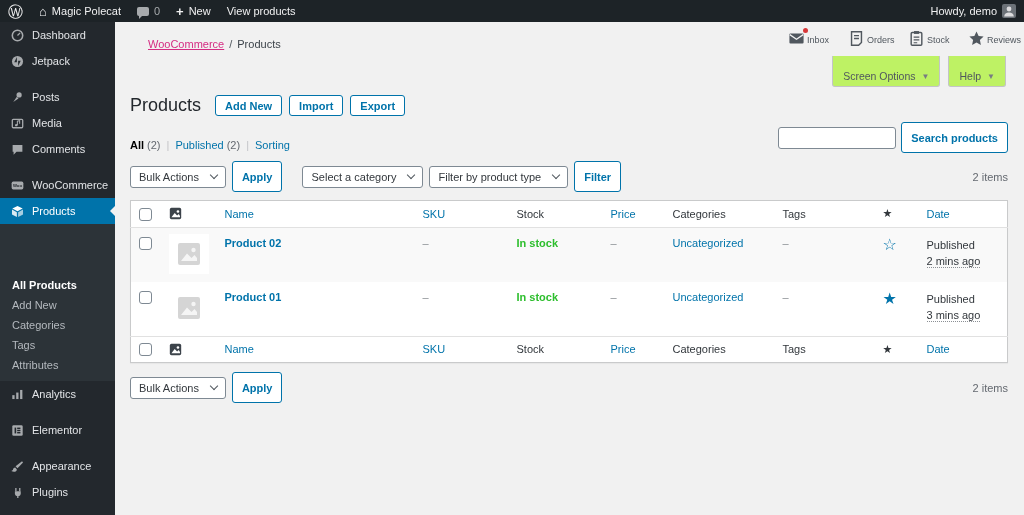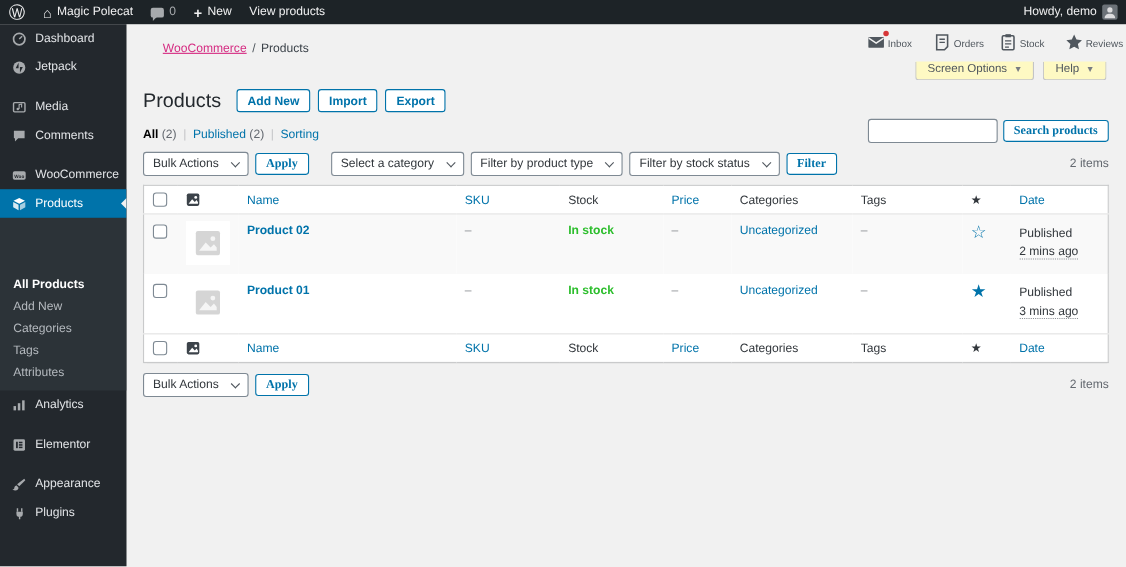--- a/index.html
+++ b/index.html
@@ -44,37 +44,37 @@
   .breadcrumb a { color:#d52c82; text-decoration:underline; }
   .breadcrumb .sep { margin:0 5px; color:#50575e; }
   .panels { margin-left:auto; display:flex; gap:16px; }
   .panel-item { display:flex; align-items:center; gap:2px; width:44px; cursor:pointer; }
   .panel-item svg { width:17px; height:17px; }
   .panel-label { font-size:9px; color:#50575e; }
   .inbox-wrap { position:relative; }
   .red-dot { position:absolute; top:-2px; right:-3px; width:5px; height:5px; border-radius:50%; background:#d63638; }
 
   .screen-meta { display:flex; justify-content:flex-end; gap:8px; padding:6px 18px 0 0; }
-  .meta-tab { background:#fef9c3; border:1px solid #c3c4c7; border-top:none; border-radius:0 0 3px 3px; padding:0 10px 4px; color:#50575e; font-size:10.5px; display:flex; align-items:center; gap:6px; cursor:pointer; }
+  .meta-tab { background:#bef264; border:1px solid #c3c4c7; border-top:none; border-radius:0 0 3px 3px; padding:14px 10px 4px; color:#50575e; font-size:10.5px; display:flex; align-items:center; gap:6px; cursor:pointer; }
   .meta-arrow { font-size:8px; color:#787c82; }
 
   .page-wrap { padding:8px 16px 0 15px; }
   .title-row { display:flex; align-items:center; gap:7px; }
   .page-title { font-size:18px; font-weight:400; color:#23282d; margin:0 7px 0 0; }
   .btn-outline { background:#fff; border:1px solid #0073aa; color:#0073aa; border-radius:3px; padding:0 9px; height:21px; font-size:11px; font-weight:600; display:inline-flex; align-items:center; cursor:pointer; font-family:"Liberation Sans", sans-serif; }
 
   .row2 { display:flex; justify-content:space-between; align-items:flex-end; margin-top:6px;gap:25px; }
   .views { display:flex; align-items:center; gap:6px; font-size:11px; padding-bottom:2px; }
   .views .view-link { color:#0073aa; cursor:pointer; }
   .views .view-current { color:#000; font-weight:bold; }
   .views .count { color:#646970; font-weight:normal; margin-left:3px; }
   .views .vsep { color:#c3c4c7; }
   .search-form { display:flex; gap:5px; align-items:center; }
   .search-input { width:118px; height:22px; border:1px solid #7e8993; border-radius:3px; background:#fff; padding:0 6px; font-size:11px; font-family:"Liberation Sans", sans-serif; }
-  .btn22 { height:20px;font-family:Liberation Serif, serif; }
+  .btn22 { height:31px; }
 
   .row3 { display:flex; justify-content:space-between; align-items:center; margin-top:8px; }
   .filters { display:flex; align-items:center; gap:6px;border-radius:11px; }
   .sel { display:inline-flex; align-items:center; justify-content:space-between; gap:12px; background:#fff; border:1px solid #7e8993; border-radius:3px; padding:0 8px; height:22px; color:#32373c; font-size:11px; cursor:pointer; }
   .chev { width:6px; height:6px; border-right:1.5px solid #50575e; border-bottom:1.5px solid #50575e; transform:rotate(45deg); margin-top:-3px; flex:0 0 auto; }
   .gap12 { width:8px; }
   .items-count { color:#646970; font-size:11px; }
 
   
   .list-table { width:100%; border-collapse:collapse; background:#fff; border:1px solid #c9cacb; box-shadow:0 1px 1px rgba(0,0,0,.04); margin-top:8px; }
@@ -153,20 +153,29 @@
           <path d="M9 3v8H5z" fill="#23282d"></path>
           <path d="M11 17V9h4z" fill="#23282d"></path>
         </svg>
       </span>
     <span>Jetpack</span>
   </div>
   <div class="menu-gap"></div>
   <div class="menu-item">
     <span class="micon">
         <svg viewBox="0 0 20 20">
+          <circle cx="12.5" cy="6" r="4" fill="#a7aaad"></circle>
+          <path d="M9 9L3.5 17l8-5.5z" fill="#a7aaad"></path>
+        </svg>
+      </span>
+    <span>Posts</span>
+  </div>
+  <div class="menu-item">
+    <span class="micon">
+        <svg viewBox="0 0 20 20">
           <rect x="2" y="3.5" width="16" height="13" rx="1.5" fill="none" stroke="#a7aaad" stroke-width="2"></rect>
           <circle cx="8" cy="12.5" r="1.8" fill="#a7aaad"></circle>
           <path d="M9.8 12.5V6.5l3.5-1v5" stroke="#a7aaad" stroke-width="1.6" fill="none"></path>
         </svg>
       </span>
     <span>Media</span>
   </div>
   <div class="menu-item">
     <span class="micon">
         <svg viewBox="0 0 20 20">
@@ -339,24 +348,20 @@
           <span class="chev"></span>
         </div>
         <button class="btn-outline btn22">Apply</button>
         <span class="gap12"></span>
         <div class="sel" style="min-width:112px">
           <span>Select a category</span>
           <span class="chev"></span>
         </div>
         <div class="sel" style="min-width:136px">
           <span>Filter by product type</span>
-          <span class="chev"></span>
-        </div>
-        <div class="sel" style="min-width:122px">
-          <span>Filter by stock status</span>
           <span class="chev"></span>
         </div>
         <button class="btn-outline btn22">Filter</button>
       </div>
       <span class="items-count">2 items</span>
     </div>
 
     <table class="list-table">
       <colgroup>
         <col style="width:30px">

